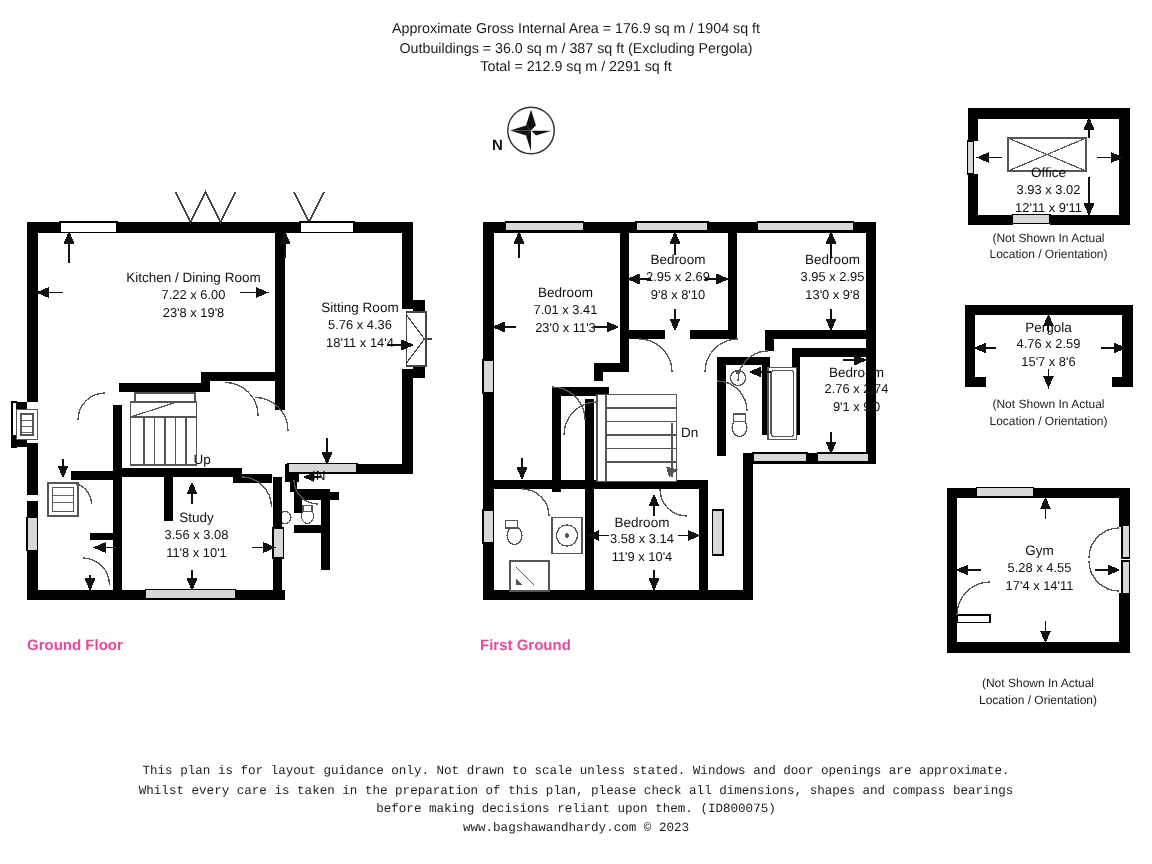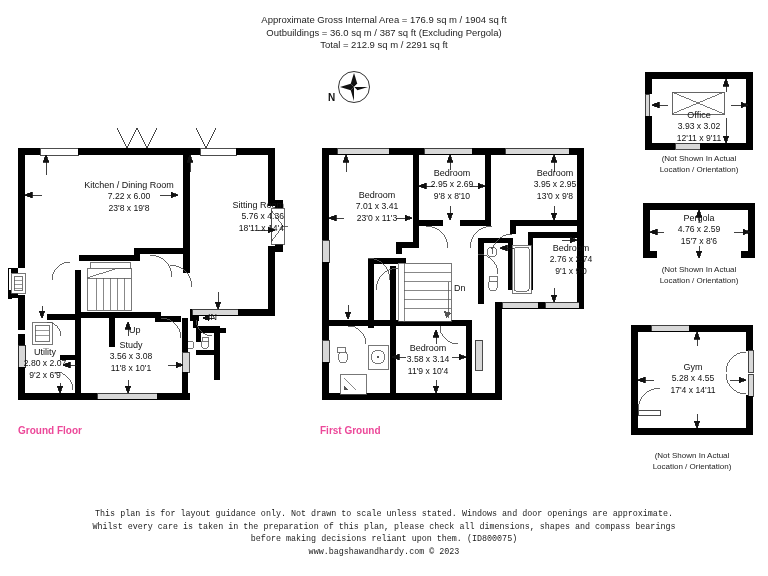--- a/index.html
+++ b/index.html
@@ -423,39 +423,34 @@
 
     </g>
   </svg>
 
   <div class="room" style="left:54px;top:180px;width:150px;">
     <div class="nm">Kitchen / Dining Room</div>
     <div>7.22 x 6.00</div>
     <div>23'8 x 19'8</div>
   </div>
 
-  <div class="room" style="left:174px;top:200px;width:110px;text-align:right;">
+  <div class="room" style="left:185px;top:200px;width:110px;">
     <div class="nm">Sitting Room</div>
     <div>5.76 x 4.36</div>
     <div>18'11 x 14'4</div>
   </div>
 
   <div class="room" style="left:78px;top:340px;width:106px;">
     <div class="nm">Study</div>
     <div>3.56 x 3.08</div>
     <div>11'8 x 10'1</div>
   </div>
 
-  <div class="room" style="left:8px;top:347px;width:74px;">
-    <div class="nm">Utility</div>
-    <div>2.80 x 2.07</div>
-    <div>9'2 x 6'9</div>
-  </div>
-
-  <div class="tag" style="left:129px;top:301px;margin-top:24px;">Up</div>
+
+  <div class="tag" style="left:129px;top:301px;">Up</div>
   <div class="tag" style="left:208px;top:312px;">IN</div>
 
   <div class="room" style="left:337px;top:190px;width:80px;">
     <div class="nm">Bedroom</div>
     <div>7.01 x 3.41</div>
     <div>23'0 x 11'3</div>
   </div>
 
   <div class="room" style="left:416px;top:168px;width:72px;">
     <div class="nm">Bedroom</div>

